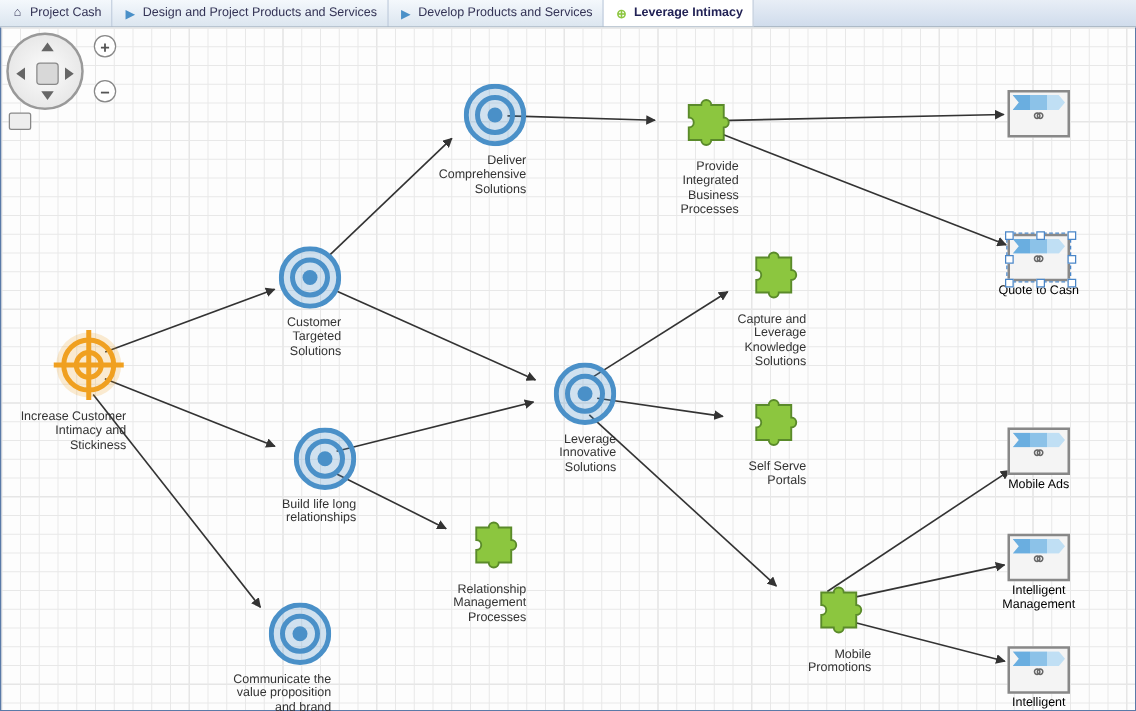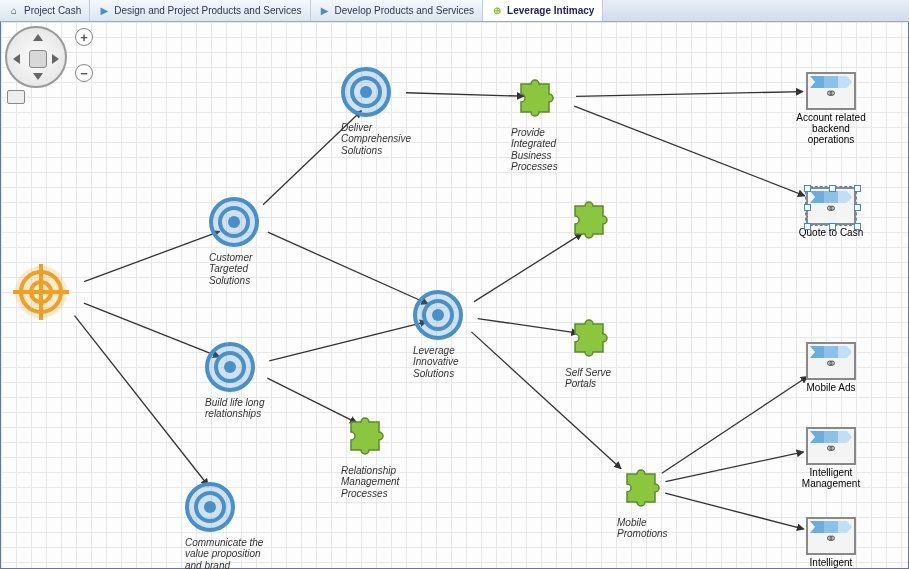--- a/index.html
+++ b/index.html
@@ -117,25 +117,24 @@
       left: 2px;
       width: 18px; height: 14px;
       background: #eee;
       border: 1px solid #888;
       border-radius: 2px;
       cursor: pointer;
       pointer-events: auto;
     }
     .node {
       position: absolute;
-      text-align: left;
+      text-align: right;
       font-size: 10px;
       color: #333;
       line-height: 1.15;
-      font-style: italic;
     }
     .node-label {
       margin-top: 2px;
       display: block;
     }
     .link-node {
       position: absolute;
       text-align: center;
       font-size: 10px;
     }
@@ -243,22 +242,23 @@
 
   <div id="node-layer">
       <div class="node" style="left: 10px; top: 240px; width: 90px;">
         <div><svg width="60" height="60">
             <circle cx="30" cy="30" r="26" fill="#f0a020" opacity="0.2"></circle>
             <circle cx="30" cy="30" r="20" fill="none" stroke="#f0a020" stroke-width="4"></circle>
             <circle cx="30" cy="30" r="10" fill="none" stroke="#f0a020" stroke-width="4"></circle>
             <line x1="30" y1="2" x2="30" y2="58" stroke="#f0a020" stroke-width="4"></line>
             <line x1="2" y1="30" x2="58" y2="30" stroke="#f0a020" stroke-width="4"></line>
           </svg></div>
-      </div>
-      <div class="node" style="left: 208px; top: 175px; width: 80px;">
+        <span class="node-label">Increase Customer Intimacy and Stickiness</span>
+      </div>
+      <div class="node" style="left: 192px; top: 175px; width: 80px;">
         <div><svg width="50" height="50">
             <circle cx="25" cy="25" r="23" fill="#4a90c8" opacity="0.25"></circle>
             <circle cx="25" cy="25" r="23" fill="none" stroke="#4a90c8" stroke-width="4"></circle>
             <circle cx="25" cy="25" r="14" fill="none" stroke="#4a90c8" stroke-width="4"></circle>
             <circle cx="25" cy="25" r="6" fill="#4a90c8"></circle>
           </svg></div>
         <span class="node-label">Customer Targeted Solutions</span>
       </div>
       <div class="node" style="left: 204px; top: 320px; width: 80px;">
         <div><svg width="50" height="50">
@@ -305,38 +305,38 @@
       <div class="node" style="left: 510px; top: 50px; width: 80px;">
         <div><svg width="50" height="50" viewBox="0 0 50 50">
             <path d="M10 12 h10 a4 4 0 1 1 8 0 h10 v10 a4 4 0 1 1 0 8 v10 h-10 a4 4 0 1 1 -8 0 h-10 v-10 a4 4 0 1 0 0 -8 z" fill="#8cc63f" stroke="#5a8a2a" stroke-width="1.5"></path>
           </svg></div>
         <span class="node-label">Provide Integrated Business Processes</span>
       </div>
       <div class="node" style="left: 564px; top: 172px; width: 80px;">
         <div><svg width="50" height="50" viewBox="0 0 50 50">
             <path d="M10 12 h10 a4 4 0 1 1 8 0 h10 v10 a4 4 0 1 1 0 8 v10 h-10 a4 4 0 1 1 -8 0 h-10 v-10 a4 4 0 1 0 0 -8 z" fill="#8cc63f" stroke="#5a8a2a" stroke-width="1.5"></path>
           </svg></div>
+        <span class="node-label">Capture and Leverage Knowledge Solutions</span>
       </div>
       <div class="node" style="left: 564px; top: 290px; width: 80px;">
         <div><svg width="50" height="50" viewBox="0 0 50 50">
             <path d="M10 12 h10 a4 4 0 1 1 8 0 h10 v10 a4 4 0 1 1 0 8 v10 h-10 a4 4 0 1 1 -8 0 h-10 v-10 a4 4 0 1 0 0 -8 z" fill="#8cc63f" stroke="#5a8a2a" stroke-width="1.5"></path>
           </svg></div>
         <span class="node-label">Self Serve Portals</span>
       </div>
       <div class="node" style="left: 616px; top: 440px; width: 80px;">
         <div><svg width="50" height="50" viewBox="0 0 50 50">
             <path d="M10 12 h10 a4 4 0 1 1 8 0 h10 v10 a4 4 0 1 1 0 8 v10 h-10 a4 4 0 1 1 -8 0 h-10 v-10 a4 4 0 1 0 0 -8 z" fill="#8cc63f" stroke="#5a8a2a" stroke-width="1.5"></path>
           </svg></div>
         <span class="node-label">Mobile Promotions</span>
       </div>
       <div class="link-node" style="left: 795px; top: 50px; width: 70px;">
         <div class="link-box">
           <div class="link-chain">⚭</div>
         </div>
-        <span class="node-label">Account related backend operations</span>
       </div>
       <div class="link-node selected" style="left: 795px; top: 165px; width: 70px;">
         <div class="link-box">
           <div class="link-chain">⚭</div>
           <div class="sel-handle" style="left: -4px; top: -4px;"></div>
           <div class="sel-handle" style="left: 21px; top: -4px;"></div>
           <div class="sel-handle" style="left: 46px; top: -4px;"></div>
           <div class="sel-handle" style="left: -4px; top: 15px;"></div>
           <div class="sel-handle" style="left: 46px; top: 15px;"></div>
           <div class="sel-handle" style="left: -4px; top: 34px;"></div>

